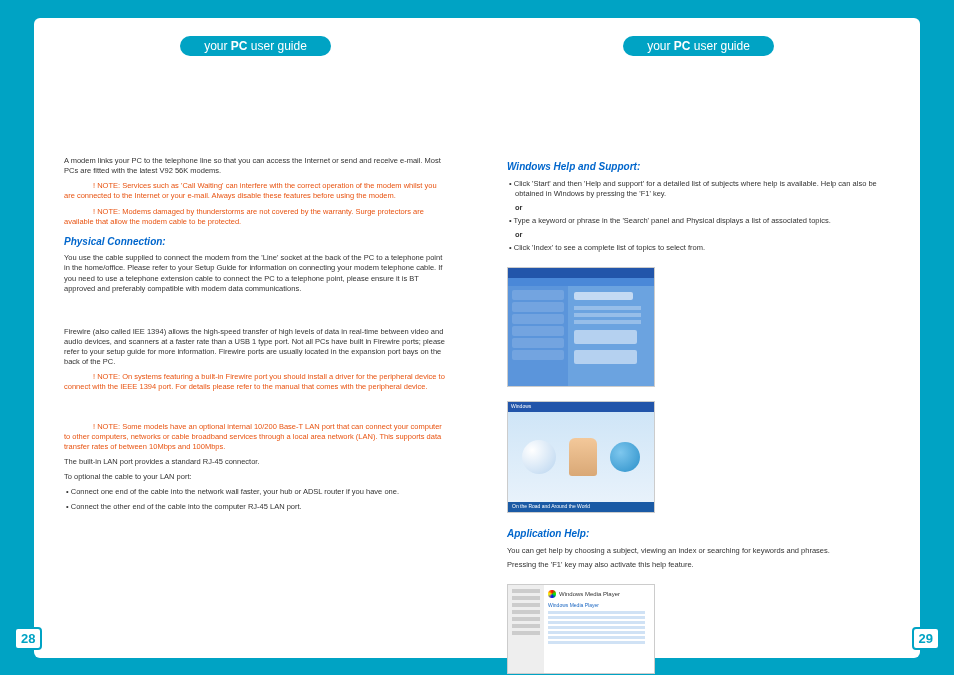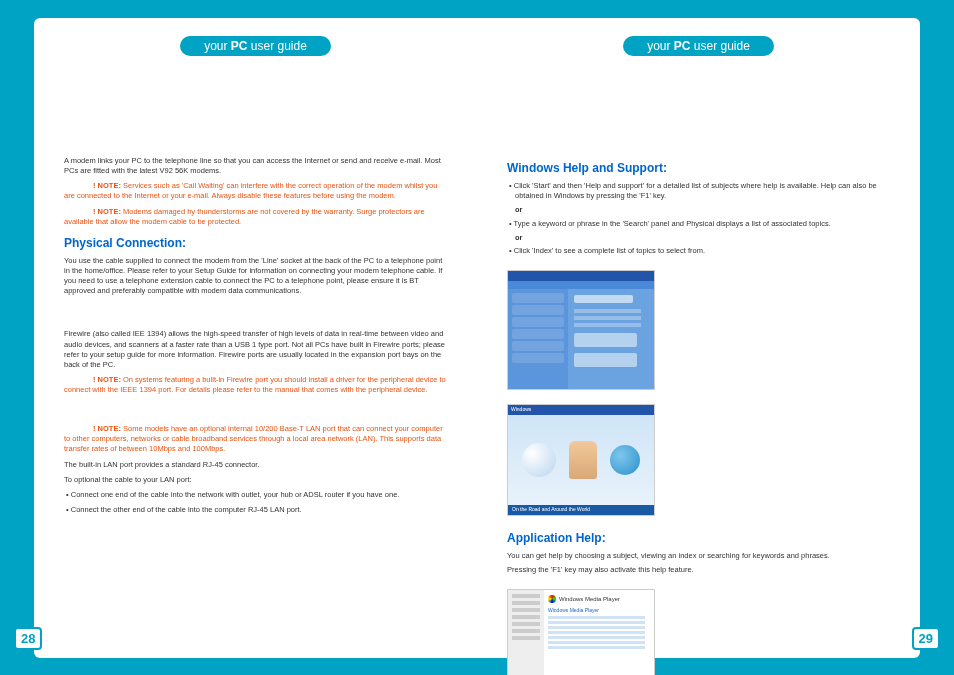--- a/index.html
+++ b/index.html
@@ -35,22 +35,22 @@
     border-radius: 11px;
     display: inline-block;
     margin: 0 auto 18px;
     text-align: center;
   }
   .header-wrap { text-align: center; margin-bottom: 40px; }
   .header-pill .bold { font-weight: bold; }
   .content { font-size: 7.5px; color: #333; line-height: 1.35; }
   .content p { margin-bottom: 5px; }
   .note { color: #e85412; }
-  .note .nlabel { font-weight: bold; padding-left: 29px; }
-  .section-title { color: #0066cc; font-weight: bold; font-size: 12px; margin: 8px 0 5px; }
+  .note .nlabel { font-weight: normal; padding-left: 29px; }
+  .section-title { color: #0066cc; font-weight: bold; font-size: 10px; margin: 8px 0 5px; font-style: italic; }
   .bullet { padding-left: 8px; text-indent: -6px; }
   .bullet::before { content: "• "; }
   .page-num {
     position: absolute;
     bottom: 8px;
     background: #fff;
     border: 2px solid #00a3c4;
     color: #00a3c4;
     font-weight: bold;
     font-size: 13px;
@@ -120,21 +120,21 @@
       <p>You use the cable supplied to connect the modem from the 'Line' socket at the back of the PC to a telephone point in the home/office. Please refer to your Setup Guide for information on connecting your modem telephone cable.  If you need to use a telephone extension cable to connect the PC to a telephone point, please ensure it is BT approved and preferably compatible with modem data communications.</p>
 
       <div style="height:28px"></div>
       <p>Firewire (also called IEE 1394) allows the high-speed transfer of high levels of data in real-time between video and audio devices, and scanners at a faster rate than a USB 1 type port. Not all PCs have built in Firewire ports; please refer to your setup guide for more information. Firewire ports are usually located in the expansion port bays on the back of the PC.</p>
       <p class="note"><span class="nlabel">! NOTE: </span><span>On systems featuring a built-in Firewire port you should install a driver for the peripheral device to connect with the IEEE 1394 port. For details please refer to the manual that comes with the peripheral device.</span></p>
 
       <div style="height:24px"></div>
       <p class="note"><span class="nlabel">! NOTE: </span><span>Some models have an optional internal 10/200 Base-T LAN port that can connect your computer to other computers, networks or cable broadband services through a local area network (LAN). This supports data transfer rates of between 10Mbps and 100Mbps.</span></p>
       <p>The built-in LAN port provides a standard RJ-45 connector.</p>
       <p>To optional the cable to your LAN port:</p>
-      <p class="bullet">Connect one end of the cable into the network with outlet, your hub or ADSL router if you have one.</p>
+      <p class="bullet">Connect one end of the cable into the network wall faster, your hub or ADSL router if you have one.</p>
       <p class="bullet">Connect the other end of the cable into the computer RJ-45 LAN port.</p>
     </div>
 
     <div class="page-num page-num-left">28</div>
   </div>
 
   <div class="page page-right">
     <div class="header-wrap">
       <span class="header-pill">
         <span>your </span><span class="bold">PC</span><span> user guide</span>

